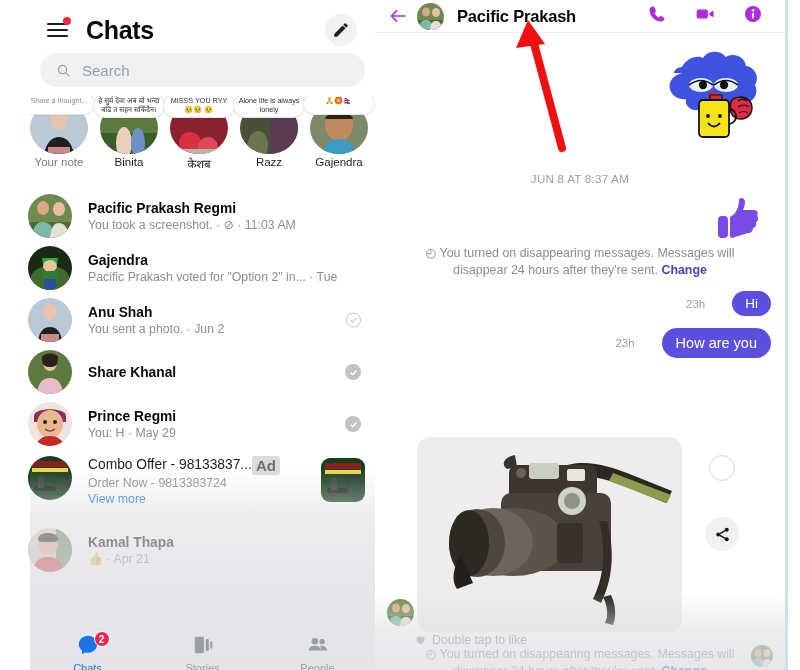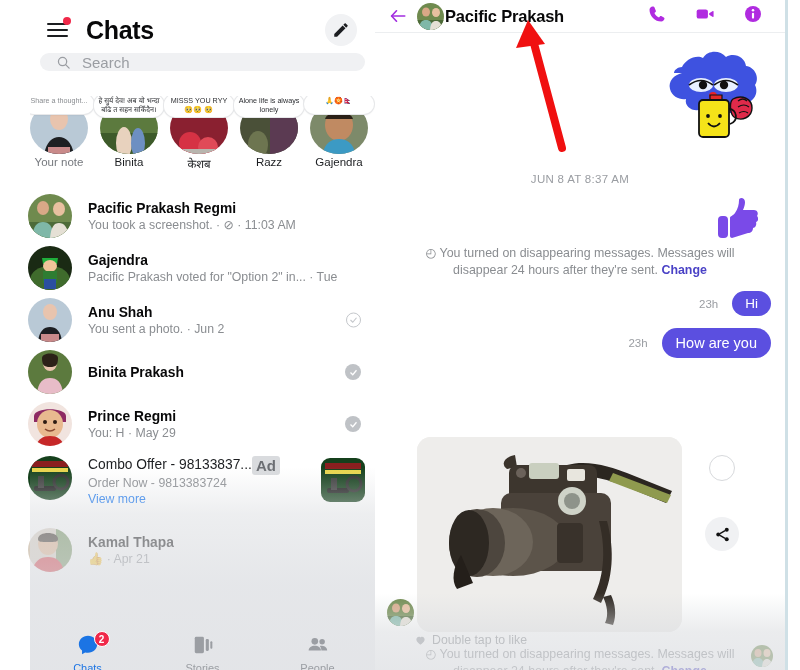--- a/index.html
+++ b/index.html
@@ -35,21 +35,21 @@
     margin-left: 14px; font-size: 25px; font-weight: 700;
     color:#080809; letter-spacing:-0.3px;
   }
   .edit-btn {
     position: absolute; right: 18px; top: 2px;
     width: 32px; height: 32px; border-radius: 50%;
     background: #f1f2f4; display:flex; align-items:center; justify-content:center;
   }
 
   .search-bar {
-    position:absolute; left:40px; top:41px; width:325px; height:18px;
+    position:absolute; left:40px; top:41px; width:325px; height:34px;
     background:#f0f1f3; border-radius:18px;
     display:flex; align-items:center; padding-left:16px; gap:11px;
   }
   .search-text { font-size:15px; color:#9a9da2; }
 
   
   .stories {
     position:absolute; left:30px; top:84px; width:345px; height:76px;
     display:flex; gap:12px; overflow:hidden;
   }
@@ -120,40 +120,40 @@
   .right-panel {
     position:absolute; left:375px; top:0; width:425px; height:670px;
     background:#ffffff; overflow:hidden;
   }
   .right-header {
     position:absolute; left:0; top:0; width:410px; height:33px;
     background:#fff; display:flex; align-items:center; border-bottom:1px solid #eceef0;
   }
   .back-arrow { margin-left:10px; width:26px; display:flex; align-items:center; justify-content:center; }
   .hdr-av { width:27px; height:27px; border-radius:50%; overflow:hidden; margin-left:6px; flex:0 0 27px; }
-  .hdr-name { margin-left:1px; font-size:16.5px; font-weight:700; color:#080809; letter-spacing:-0.2px; }
+  .hdr-name { margin-left:13px; font-size:16.5px; font-weight:700; color:#080809; letter-spacing:-0.2px; }
   .hdr-actions { margin-left:auto; display:flex; align-items:center; gap:26px; margin-right:22px; }
 
   .thread { position:absolute; left:0; top:33px; width:410px; height:637px; }
 
   .sticker-blob { position:absolute; right:16px; top:10px; width:115px; height:105px; }
 
   .daystamp {
     position:absolute; left:0; top:140px; width:410px; text-align:center;
     font-size:11.5px; color:#9a9da2; letter-spacing:.3px; font-weight:500;
   }
   .thumb-up { position:absolute; right:25px; top:163px; }
 
   .sysnote {
     position:absolute; width:330px; font-size:12.4px; line-height:17px;
     color:#8a8d91; text-align:center;
   }
   .sysnote .chg { color:#4a42c6; font-weight:700; }
 
-  .bubble-row { position:absolute; right:14px; display:flex; align-items:center; gap:14px; }
+  .bubble-row { position:absolute; right:14px; display:flex; align-items:center; gap:27px; }
   .bubble {
     background:#5b4fe0; color:#fff; border-radius:18px;
     font-size:14.5px; padding:7px 14px; font-weight:400;
   }
   .bubble.small { border-radius:16px; padding:5px 13px; font-size:13.5px; }
   .ts { font-size:11.5px; color:#9a9da2; }
 
   .photo-msg {
     position:absolute; left:42px; top:404px; width:265px; height:195px;
     border-radius:14px; overflow:hidden; background:#efeeec;
@@ -345,21 +345,21 @@
       <div class="row">
         <div class="row-av">
           <svg class="avimg" viewBox="0 0 44 44" preserveAspectRatio="xMidYMid slice">
             <rect width="44" height="44" fill="#5c7a3e"></rect>
             <ellipse cx="22" cy="13" rx="7" ry="8" fill="#e8c4ae"></ellipse>
             <path d="M14 8c0-6 16-6 16 0 0 7-2 9-8 9s-8-2-8-9z" fill="#2b2118"></path>
             <path d="M9 44c1-12 6-16 13-16s12 4 13 16z" fill="#e8bcc8"></path>
           </svg>
         </div>
         <div class="row-text">
-          <div class="row-name">Binita Prakash</div>
+          <div class="row-name">Share Khanal</div>
         </div>
         <div class="row-right">
           <div class="check-f">
             <svg width="9" height="9" viewBox="0 0 24 24">
                 <polyline points="4,12 10,18 20,6" fill="none" stroke="#fff" stroke-width="3.4"></polyline>
               </svg>
           </div>
         </div>
       </div>
 

